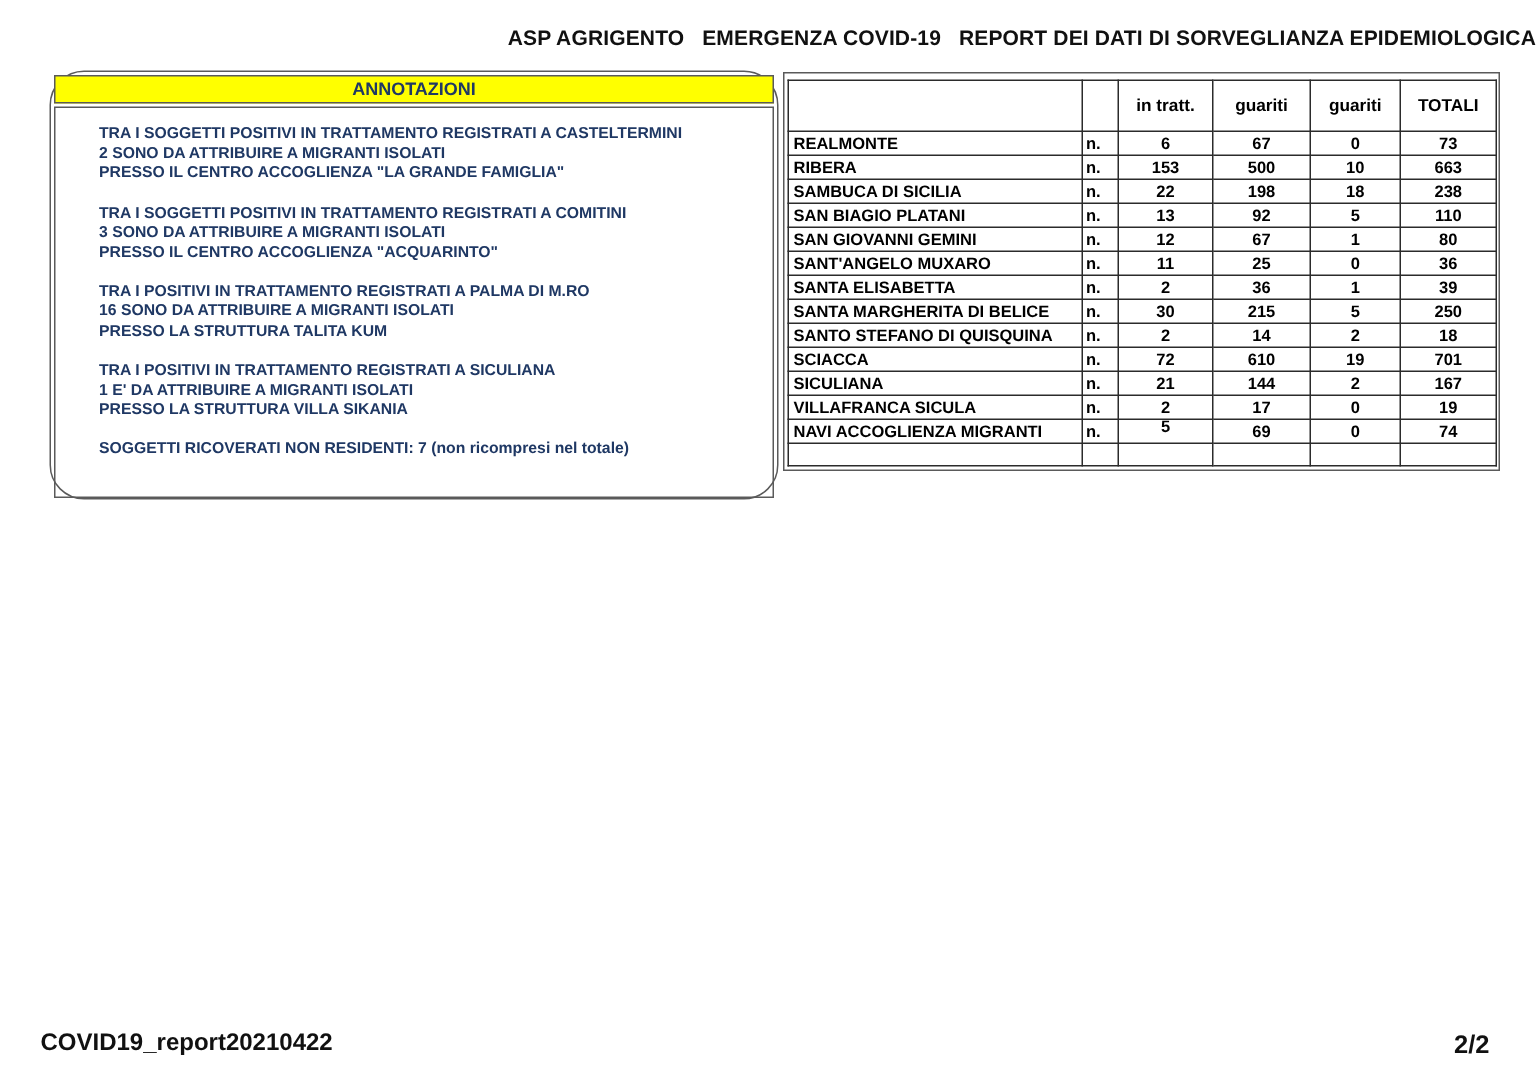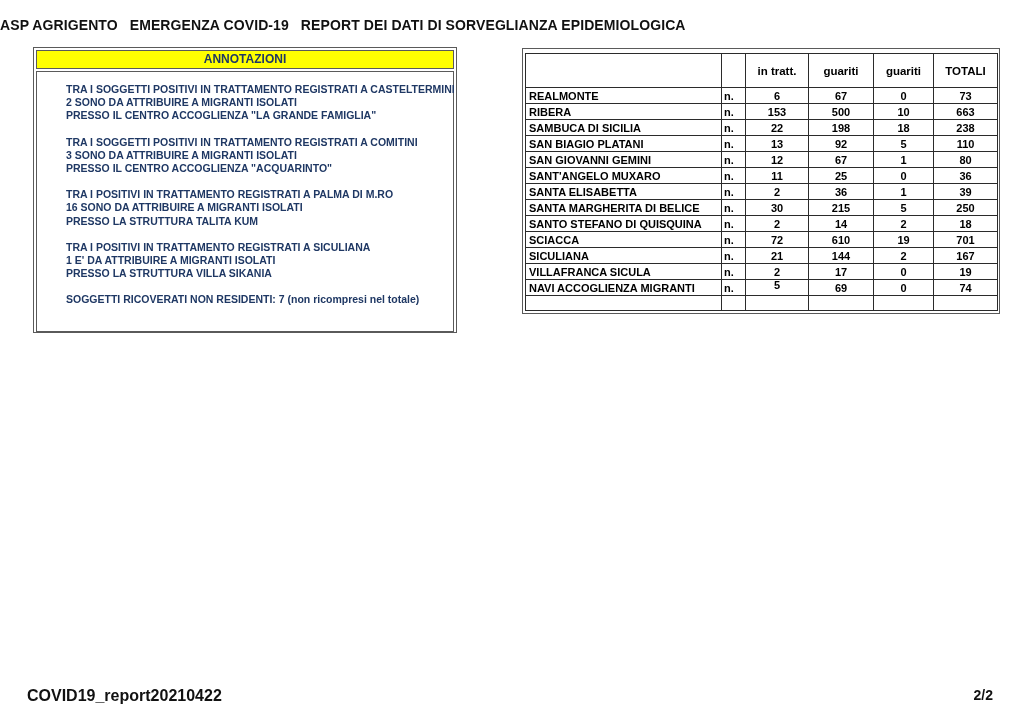--- a/index.html
+++ b/index.html
@@ -1,38 +1,38 @@
 <!DOCTYPE html>
 <html><head>
 <meta charset="utf-8">
 <style>
   * { margin: 0; padding: 0; box-sizing: border-box; }
   html, body { width: 1024px; height: 724px; background: #ffffff; overflow: hidden; }
   body { font-family: "Liberation Sans", sans-serif; position: relative; }
 
   .page-title {
     position: absolute; top: 17px; left: 0; width: 1024px;
-    text-align: left; font-size: 14px; font-weight: bold; color: #111111;
+    text-align: right; font-size: 14px; font-weight: bold; color: #111111;
     white-space: pre; letter-spacing: 0.1px;
   }
 
   
   .framed-box {
     position: absolute; border: 1px solid #5a5a5a; padding: 2px;
     display: flex; flex-direction: column; background: #ffffff;
   }
   .box-header {
     border: 1px solid #5a5a5a; background: #ffff00;
     color: #1f3864; font-weight: bold; font-size: 12px;
     text-align: center; height: 19px; line-height: 17px;
     flex: 0 0 auto;
   }
 
   
-  #annotations-box { left: 33px; top: 47px; width: 424px; height: 286px; }
+  #annotations-box { left: 33px; top: 47px; width: 486px; height: 286px; border-radius: 23px; }
   #annotations-body {
     border: 1px solid #5a5a5a; margin-top: 2px; flex: 1 1 auto;
     padding: 11px 29px; color: #1f3864; font-weight: bold;
     font-size: 10.5px; line-height: 13.2px;
   }
   .ann-paragraph { margin-bottom: 13px; }
   .ann-line { white-space: pre; }
 
   
   #table-box { left: 522px; top: 48px; width: 478px; }
@@ -50,21 +50,21 @@
   tbody tr:nth-child(13) td:nth-child(3) { vertical-align: top; line-height: 11px; }
   tbody tr.empty-row td { height: 15px; }
 
   
   .footer-left {
     position: absolute; left: 27px; top: 687px;
     font-size: 16px; font-weight: bold; color: #111111;
   }
   .footer-right {
     position: absolute; right: 31px; top: 687px;
-    font-size: 14px; font-weight: bold; color: #111111;
+    font-size: 17px; font-weight: bold; color: #111111;
   }
 </style>
 </head>
 <body>
 
 <div class="page-title">ASP AGRIGENTO   EMERGENZA COVID-19   REPORT DEI DATI DI SORVEGLIANZA EPIDEMIOLOGICA</div>
 
 <div class="framed-box" id="annotations-box">
   <div class="box-header">ANNOTAZIONI</div>
   <div id="annotations-body">

